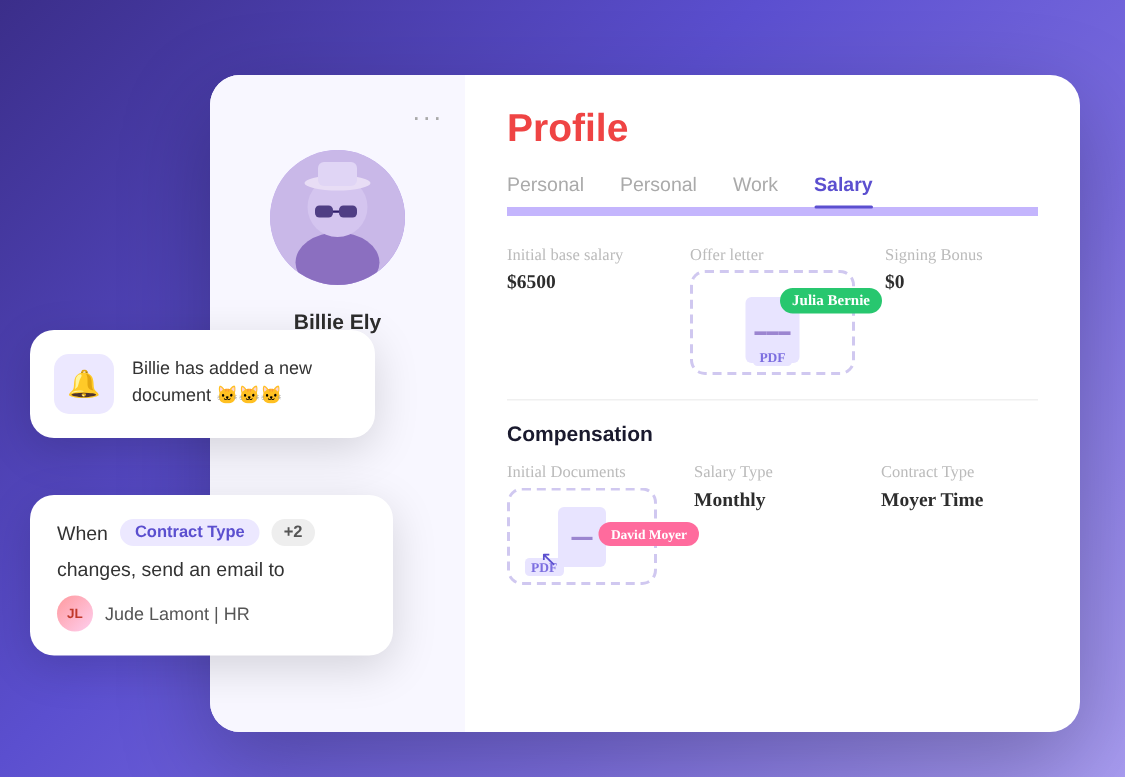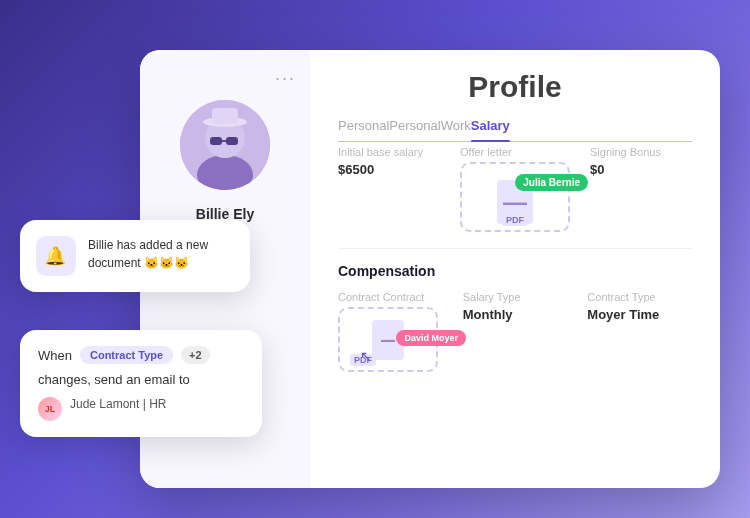--- a/index.html
+++ b/index.html
@@ -72,31 +72,31 @@
     }
 
     
     .content {
       flex: 1;
       padding: 20px 28px;
       overflow: hidden;
     }
 
     .profile-title {
-      font-size: 30px;
+      font-size: 26px;
       font-weight: 800;
-      color: #404040;
+      color: #ef4444;
       margin-bottom: 14px;
-      text-align: center;
     }
 
     .tabs {
       display: flex;
-      border-bottom: 1px solid #c4b5fd;
-      margin-bottom: 4px;
+      gap: 24px;
+      border-bottom: 6px solid #c4b5fd;
+      margin-bottom: 20px;
     }
 
     .tab {
       font-size: 13px;
       color: #aaa;
       padding-bottom: 8px;
       cursor: pointer;
       position: relative;
     }
 
@@ -124,20 +124,21 @@
     }
 
     .fields-row {
       display: flex;
       gap: 20px;
       margin-bottom: 16px;
     }
 
     .field {
       flex: 1;
+      font-family: Liberation Serif, serif;
     }
 
     .field-label {
       font-size: 11px;
       color: #bbb;
       margin-bottom: 4px;
     }
 
     .field-value {
       font-size: 13px;
@@ -290,20 +291,21 @@
     }
 
     .workflow-line2 {
       font-size: 13px;
       color: #333;
       margin-bottom: 10px;
     }
 
     .workflow-user {
       display: flex;
+      align-items: center;
       gap: 8px;
     }
 
     .user-avatar-sm {
       width: 24px;
       height: 24px;
       border-radius: 50%;
       background: linear-gradient(135deg, #ff9a9e, #fecfef);
       display: flex;
       align-items: center;
@@ -410,21 +412,21 @@
         </div>
       </div>
     </div>
 
     <div class="divider"></div>
 
     <div>
       <div class="section-title">Compensation</div>
       <div class="fields-row">
         <div class="field">
-          <div class="field-label">Contract Contract</div>
+          <div class="field-label">Initial Documents</div>
           <div class="pdf-card2" style="margin-top:4px;">
             <div class="pdf-doc2">
               <span style="font-size:7px;color:#9b85d0;">▬▬</span>
             </div>
             <span class="pdf-text-badge" style="bottom:4px;left:10px;">PDF</span>
             <span class="cursor-arrow2">↖</span>
             <span class="name-tag name-tag-pink" style="top:21px;right:-30px;font-size:9px;">David Moyer</span>
           </div>
         </div>
         <div class="field">

